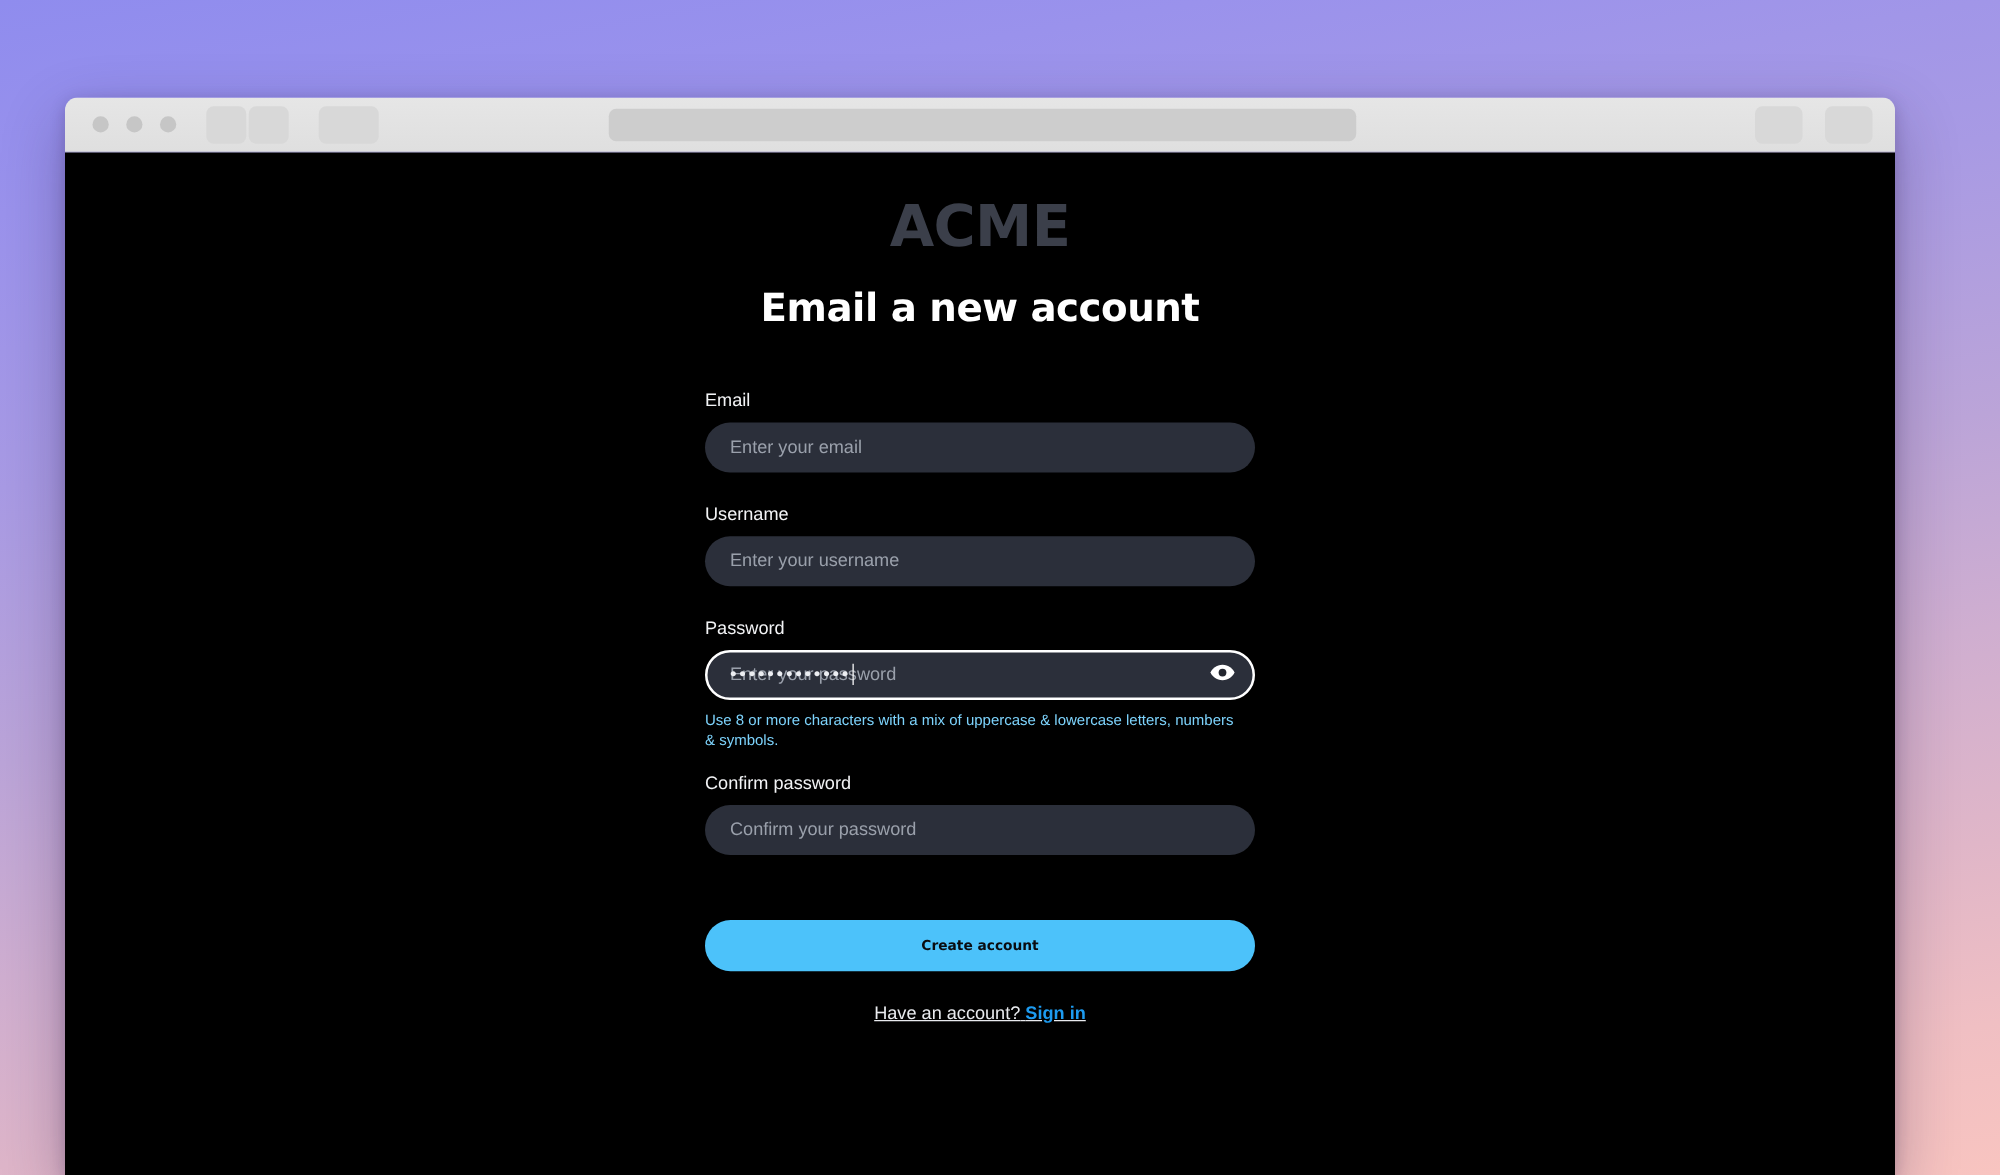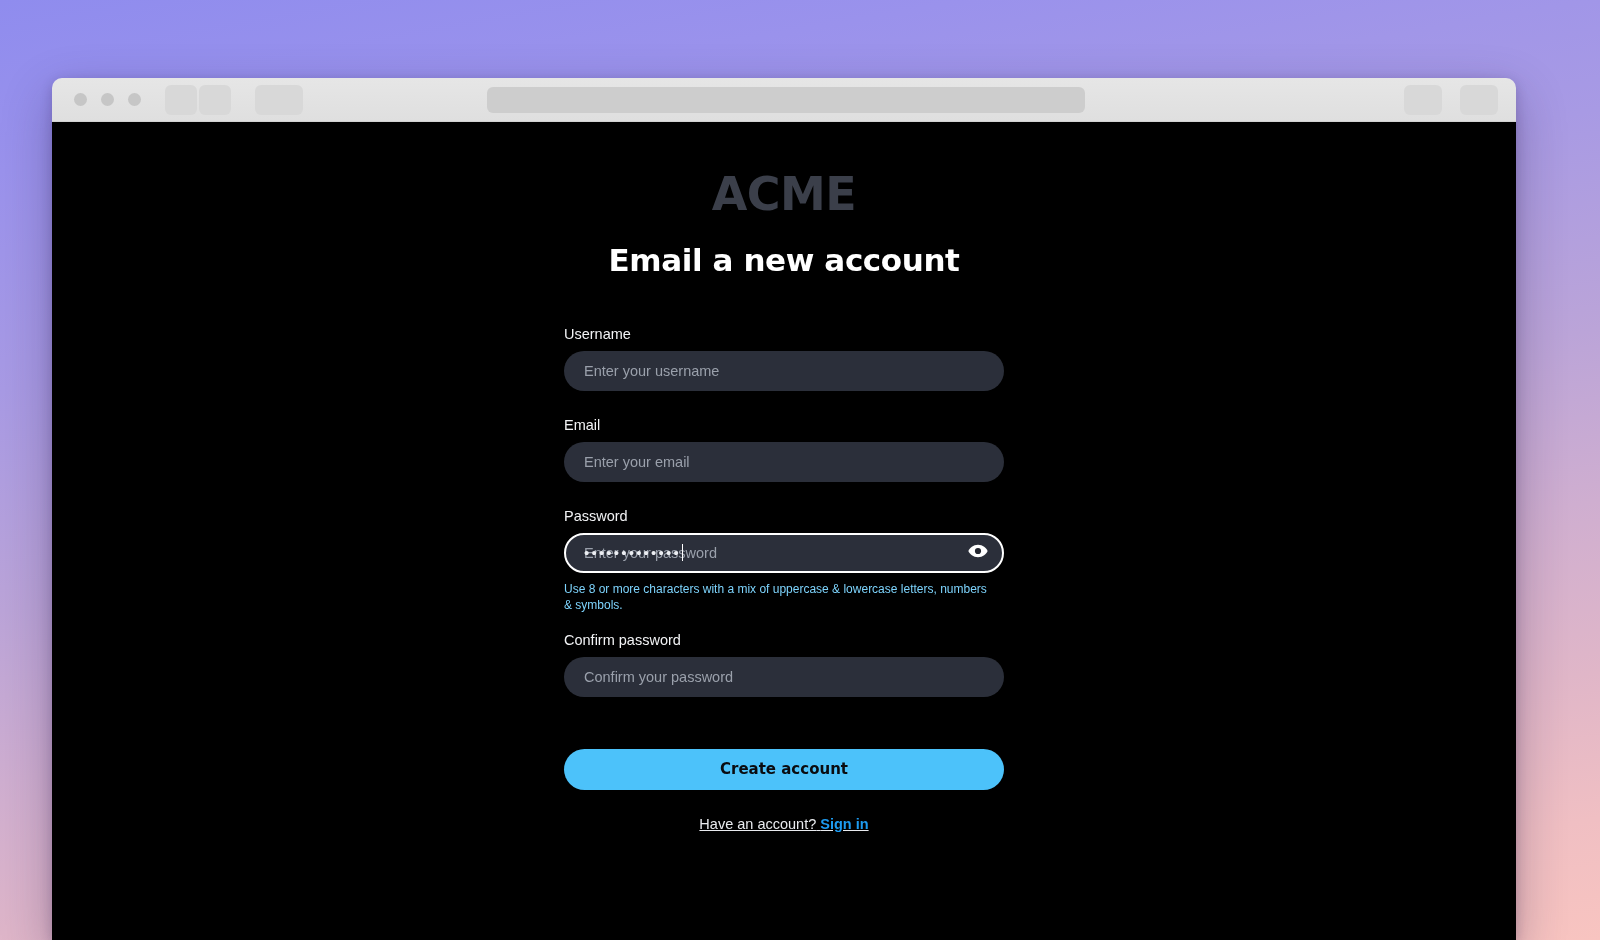--- a/index.html
+++ b/index.html
@@ -73,21 +73,21 @@
   
   .page {
     height:818px;
     background:#000000;
     position:relative;
     overflow:hidden;
   }
 
   .content {
     width:440px;
-    margin:17px auto;
+    margin:4px auto;
     padding-top:30px;
     text-align:left;
   }
 
   .logo {
     text-align:center;
     font-size:46px;
     font-weight:bold;
     letter-spacing:-0.5px;
     color:#3b3f4a;
@@ -182,21 +182,21 @@
 
   .submit-btn {
     display:block;
     width:100%;
     height:41px;
     margin-top:52px;
     background:#4cc2fa;
     border:none;
     border-radius:999px;
     color:#0a0c10;
-    font-size:15px;
+    font-size:11px;
     font-weight:bold;
     font-family:"DejaVu Sans", sans-serif;
     cursor:pointer;
   }
 
   .footer-line {
     margin-top:26px;
     text-align:center;
     font-size:14.5px;
     color:#e9ebef;
@@ -233,30 +233,30 @@
   </div>
 
   <div class="page">
     <div class="content">
 
       <div class="logo">ACME</div>
 
       <h1 class="page-title">Email a new account</h1>
 
       <div class="field">
+        <label class="field-label">Email</label>
+        <div class="input-wrap">
+          <input class="text-input" type="text" placeholder="Enter your email" style="">
+        </div>
+      </div>
+
+      <div class="field">
         <label class="field-label">Username</label>
         <div class="input-wrap">
           <input class="text-input" type="text" placeholder="Enter your username" style="">
-        </div>
-      </div>
-
-      <div class="field">
-        <label class="field-label">Email</label>
-        <div class="input-wrap">
-          <input class="text-input" type="text" placeholder="Enter your email" style="">
         </div>
       </div>
 
       <div class="field pw">
         <label class="field-label">Password</label>
         <div class="input-wrap">
           <input class="text-input focused" type="text" placeholder="Enter your password" style="">
           <span class="pw-value">
             <span>•••••••••••••</span>
               <span class="caret"></span>

